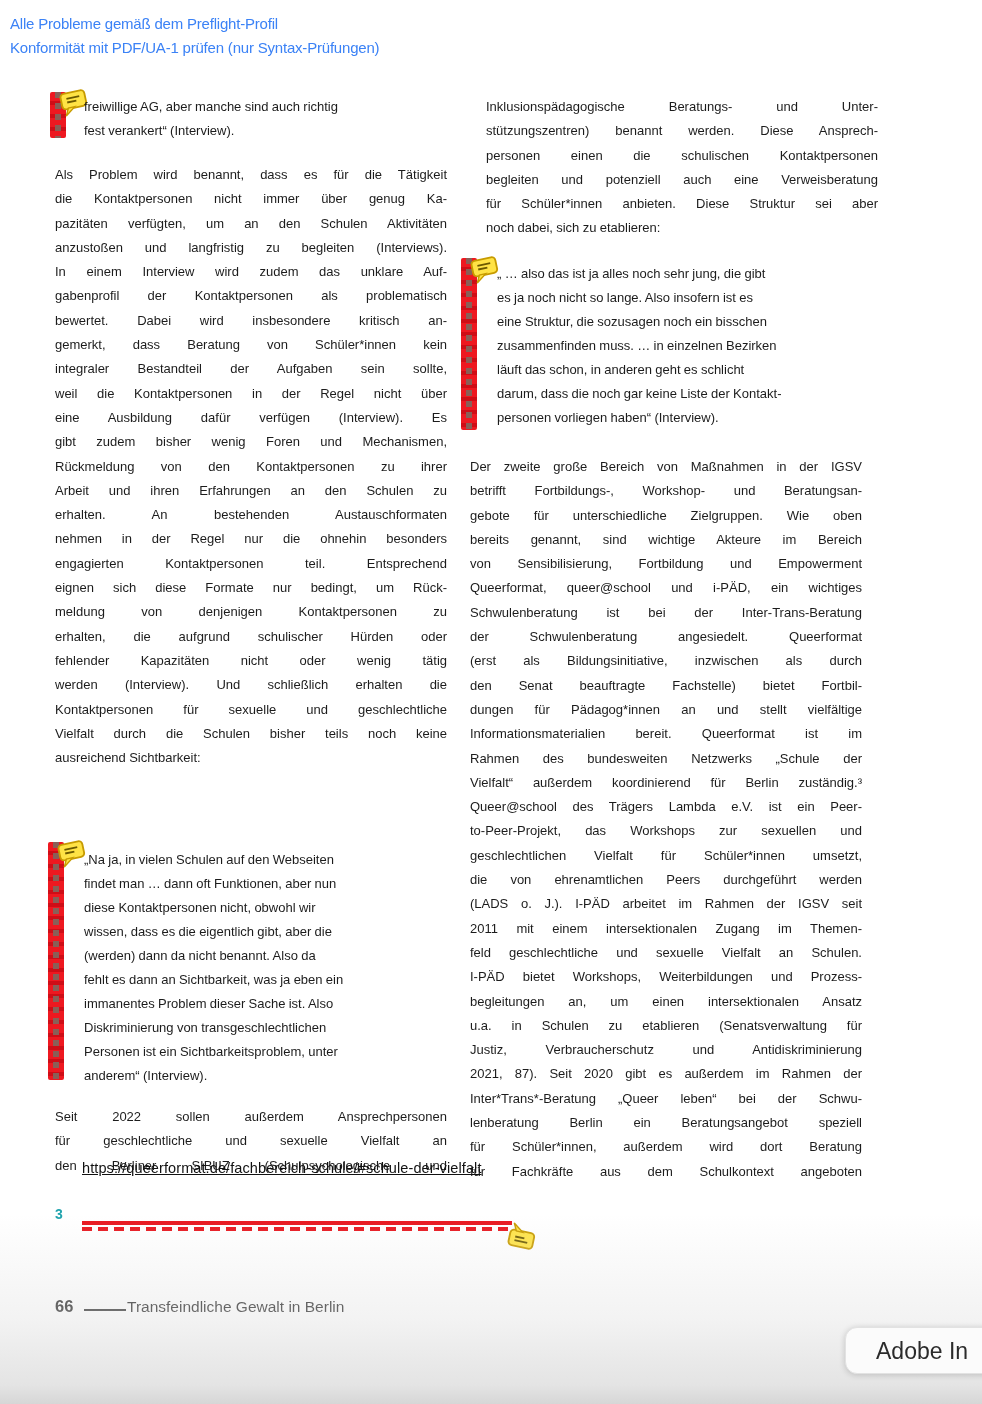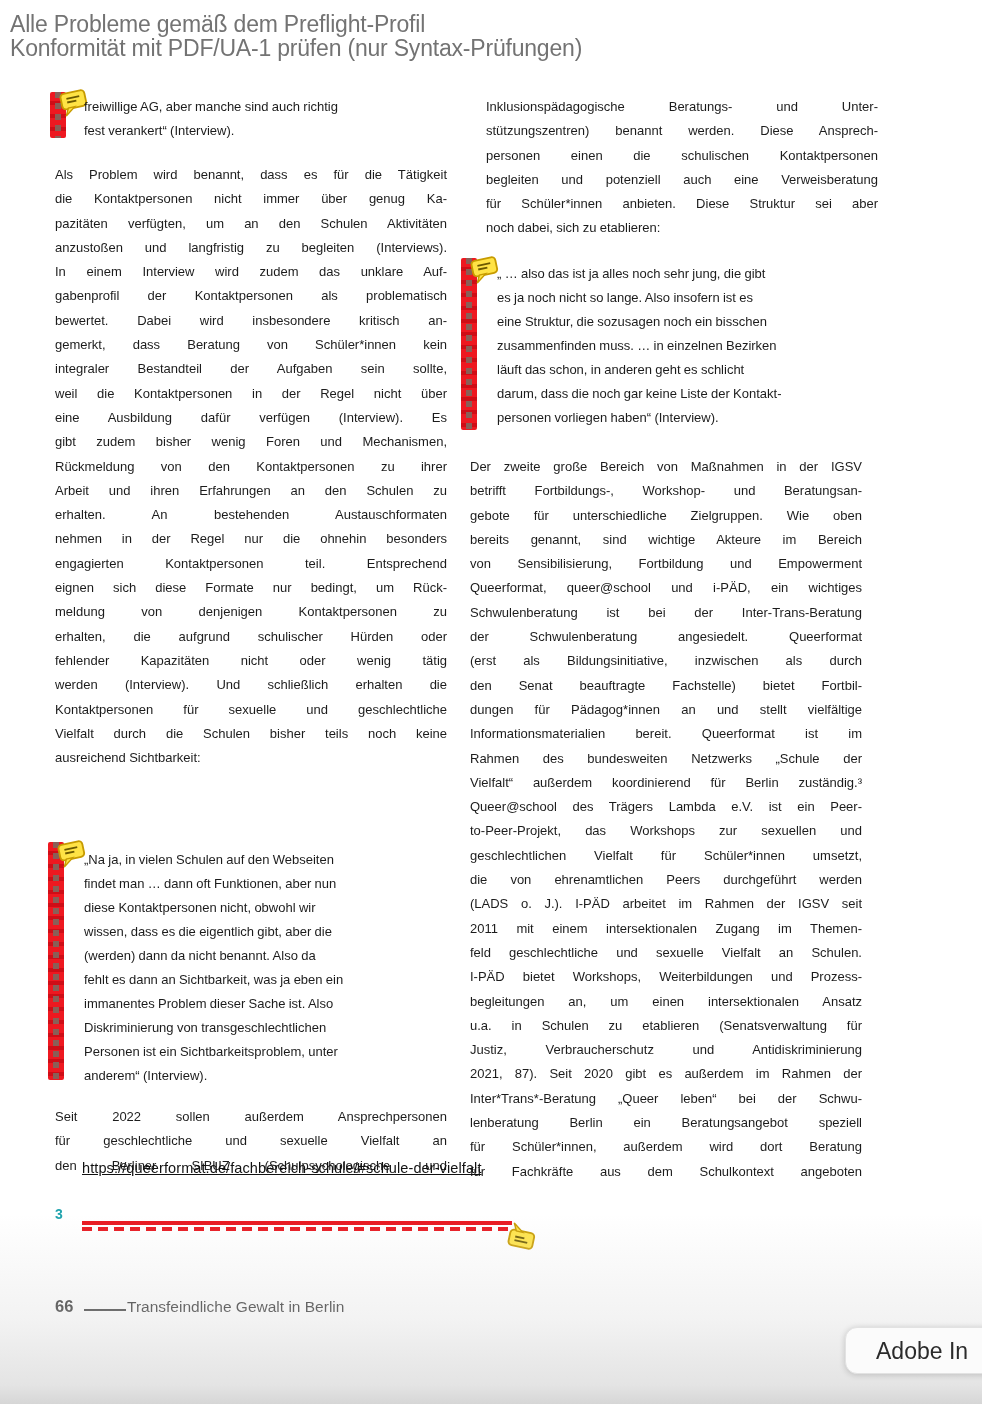--- a/index.html
+++ b/index.html
@@ -1,21 +1,21 @@
 <!DOCTYPE html>
 <html><head>
 <meta charset="utf-8">
 <style>
   html,body{margin:0;padding:0;}
   body{width:982px;height:1404px;overflow:hidden;background:#ffffff;
        font-family:"Liberation Sans","DejaVu Sans",sans-serif;color:#1c1c1c;}
   #page{position:relative;width:982px;height:1404px;background:#fff;overflow:hidden;}
 
-  .hdr{position:absolute;left:10px;top:12px;font-size:23px;line-height:24px;
-       color:#737373;letter-spacing:-0.2px;}
+  .hdr{position:absolute;left:10px;top:12px;font-size:15px;line-height:24px;
+       color:#3b82f6;letter-spacing:-0.2px;}
 
   .tblock{position:absolute;font-size:13px;line-height:24.3px;word-spacing:-0.3px;color:#1c1c1c;}
   .just .jline{text-align:justify;text-align-last:justify;}
   .jline.last-left{text-align-last:left;}
   .quote .jline{text-align:left;}
 
   .redbar{position:absolute;width:16px;border-radius:2px;
     background:
       repeating-linear-gradient(180deg,#8a5f57 0 6px,rgba(138,95,87,0) 6px 11px) 50% 0/6px 100% no-repeat,
       repeating-linear-gradient(180deg,#ee1820 0 9px,#cf0d16 9px 13px);}

